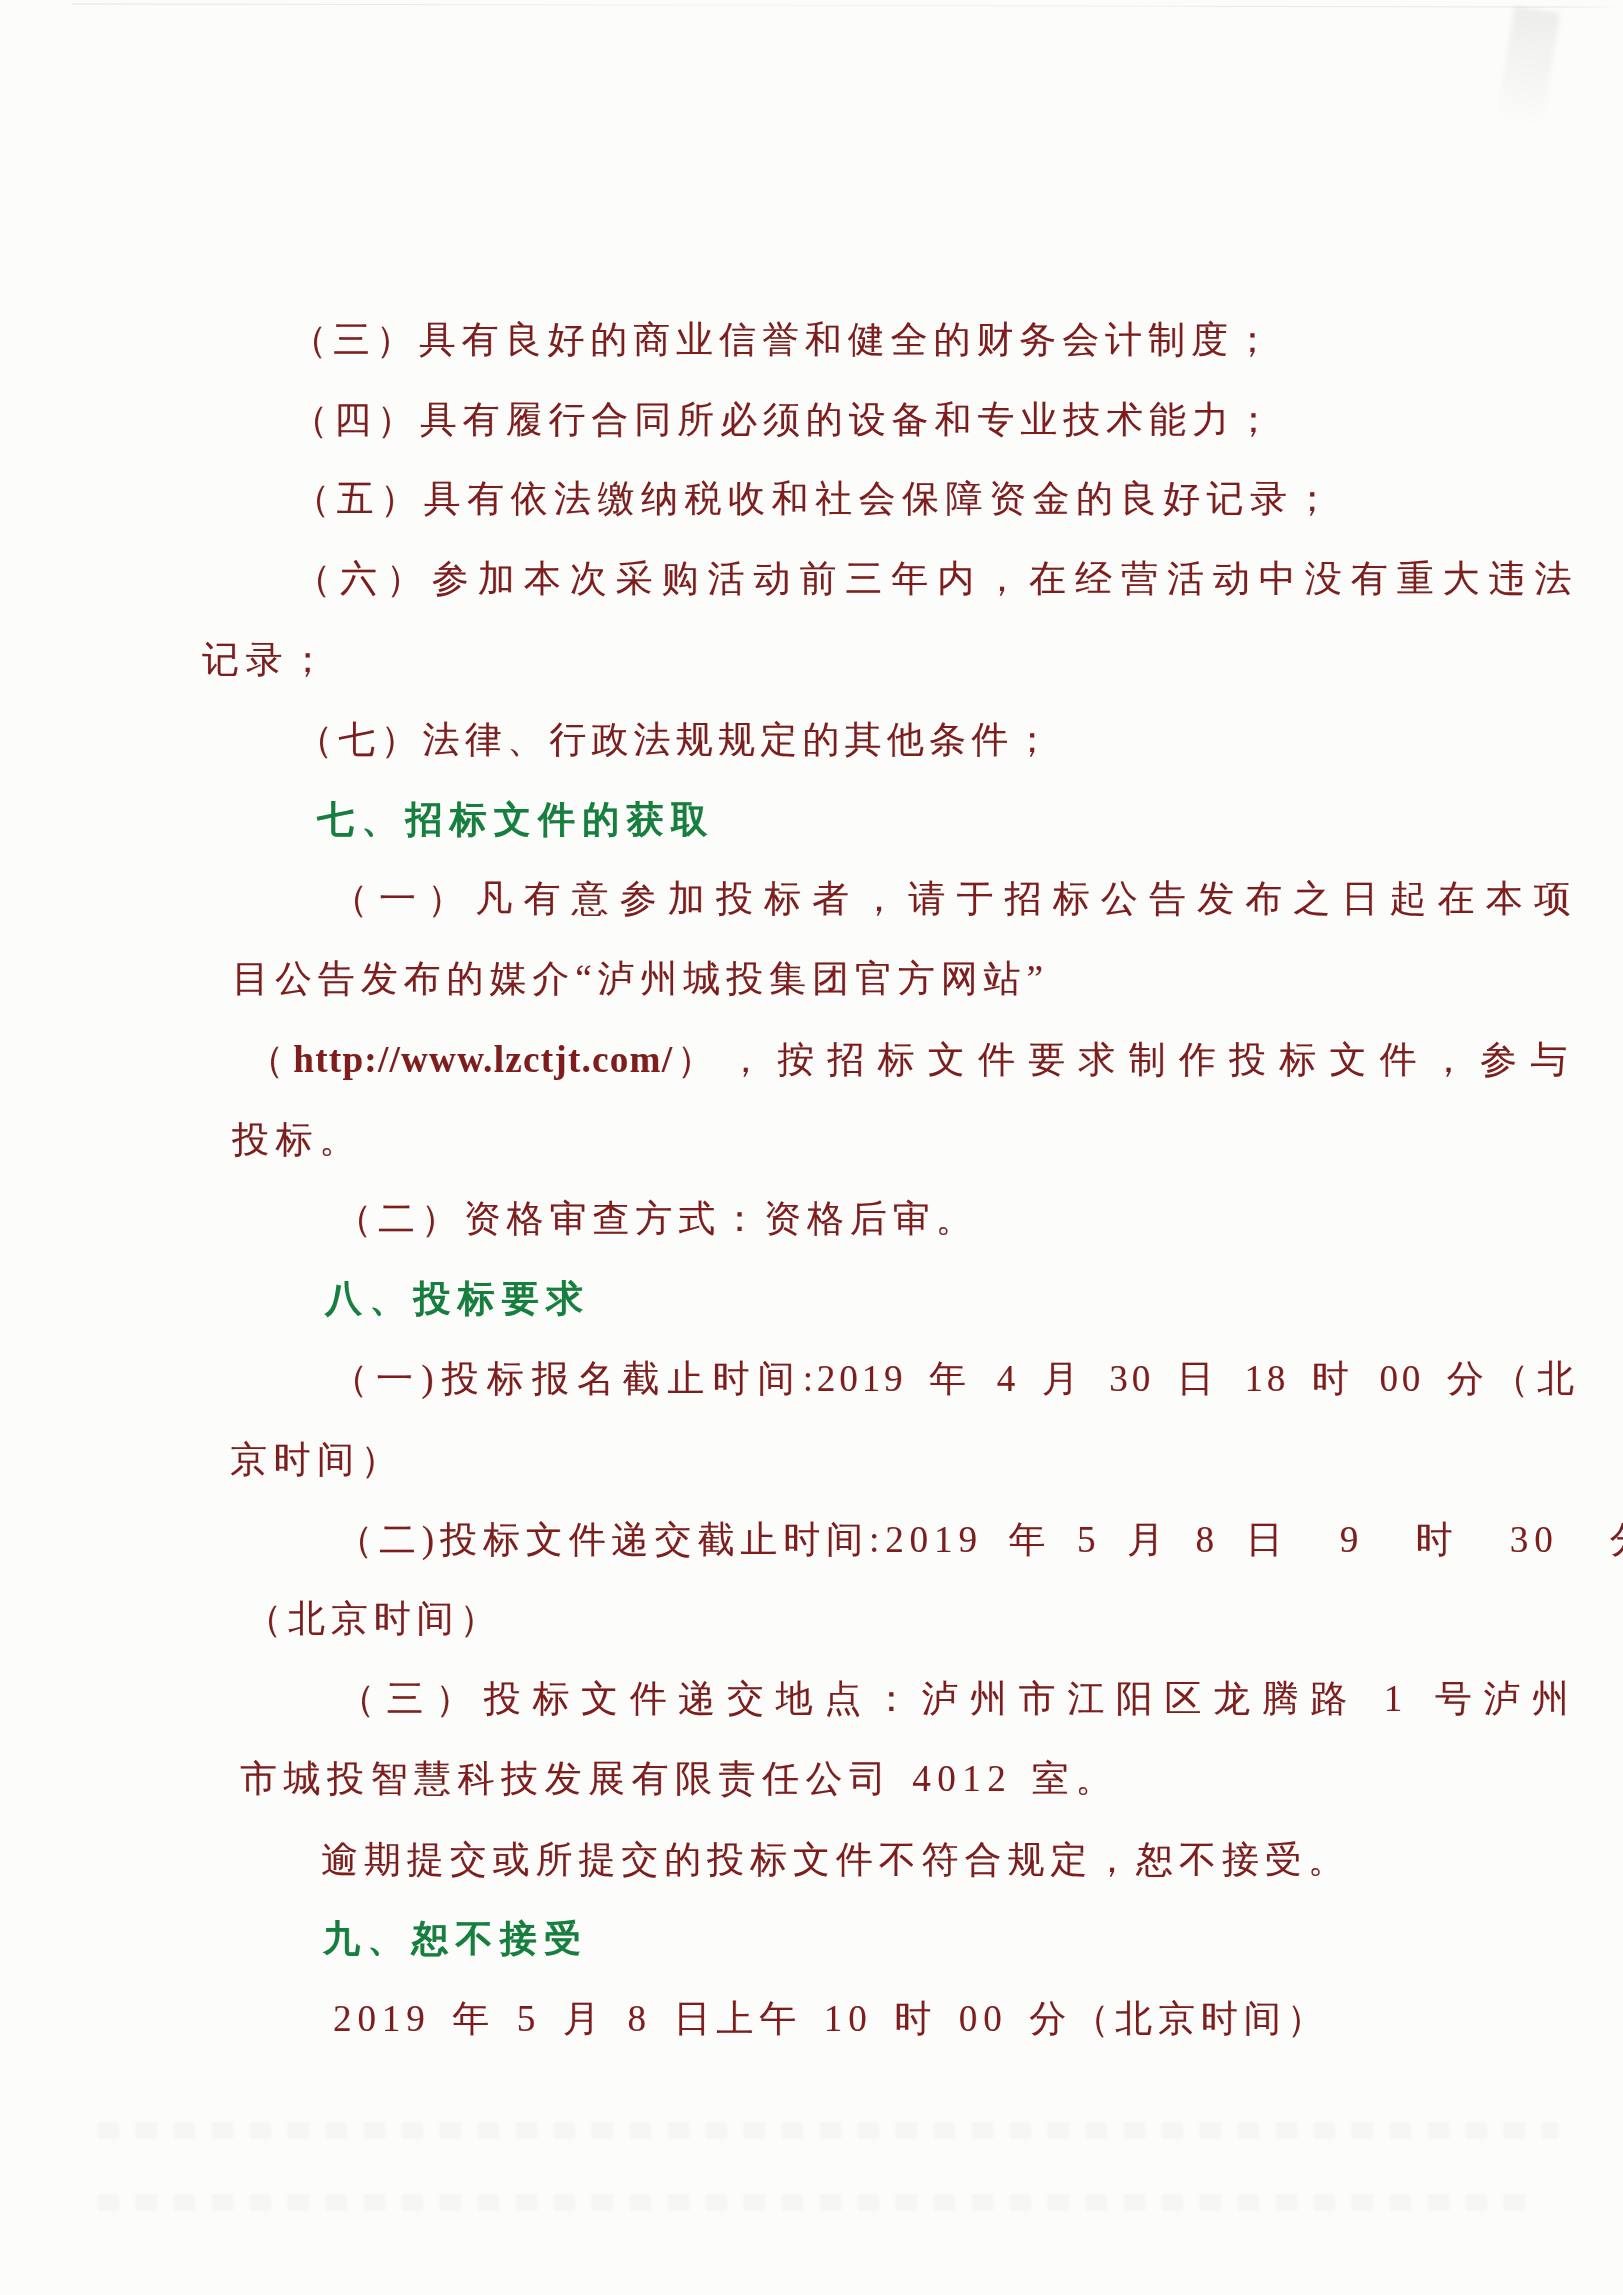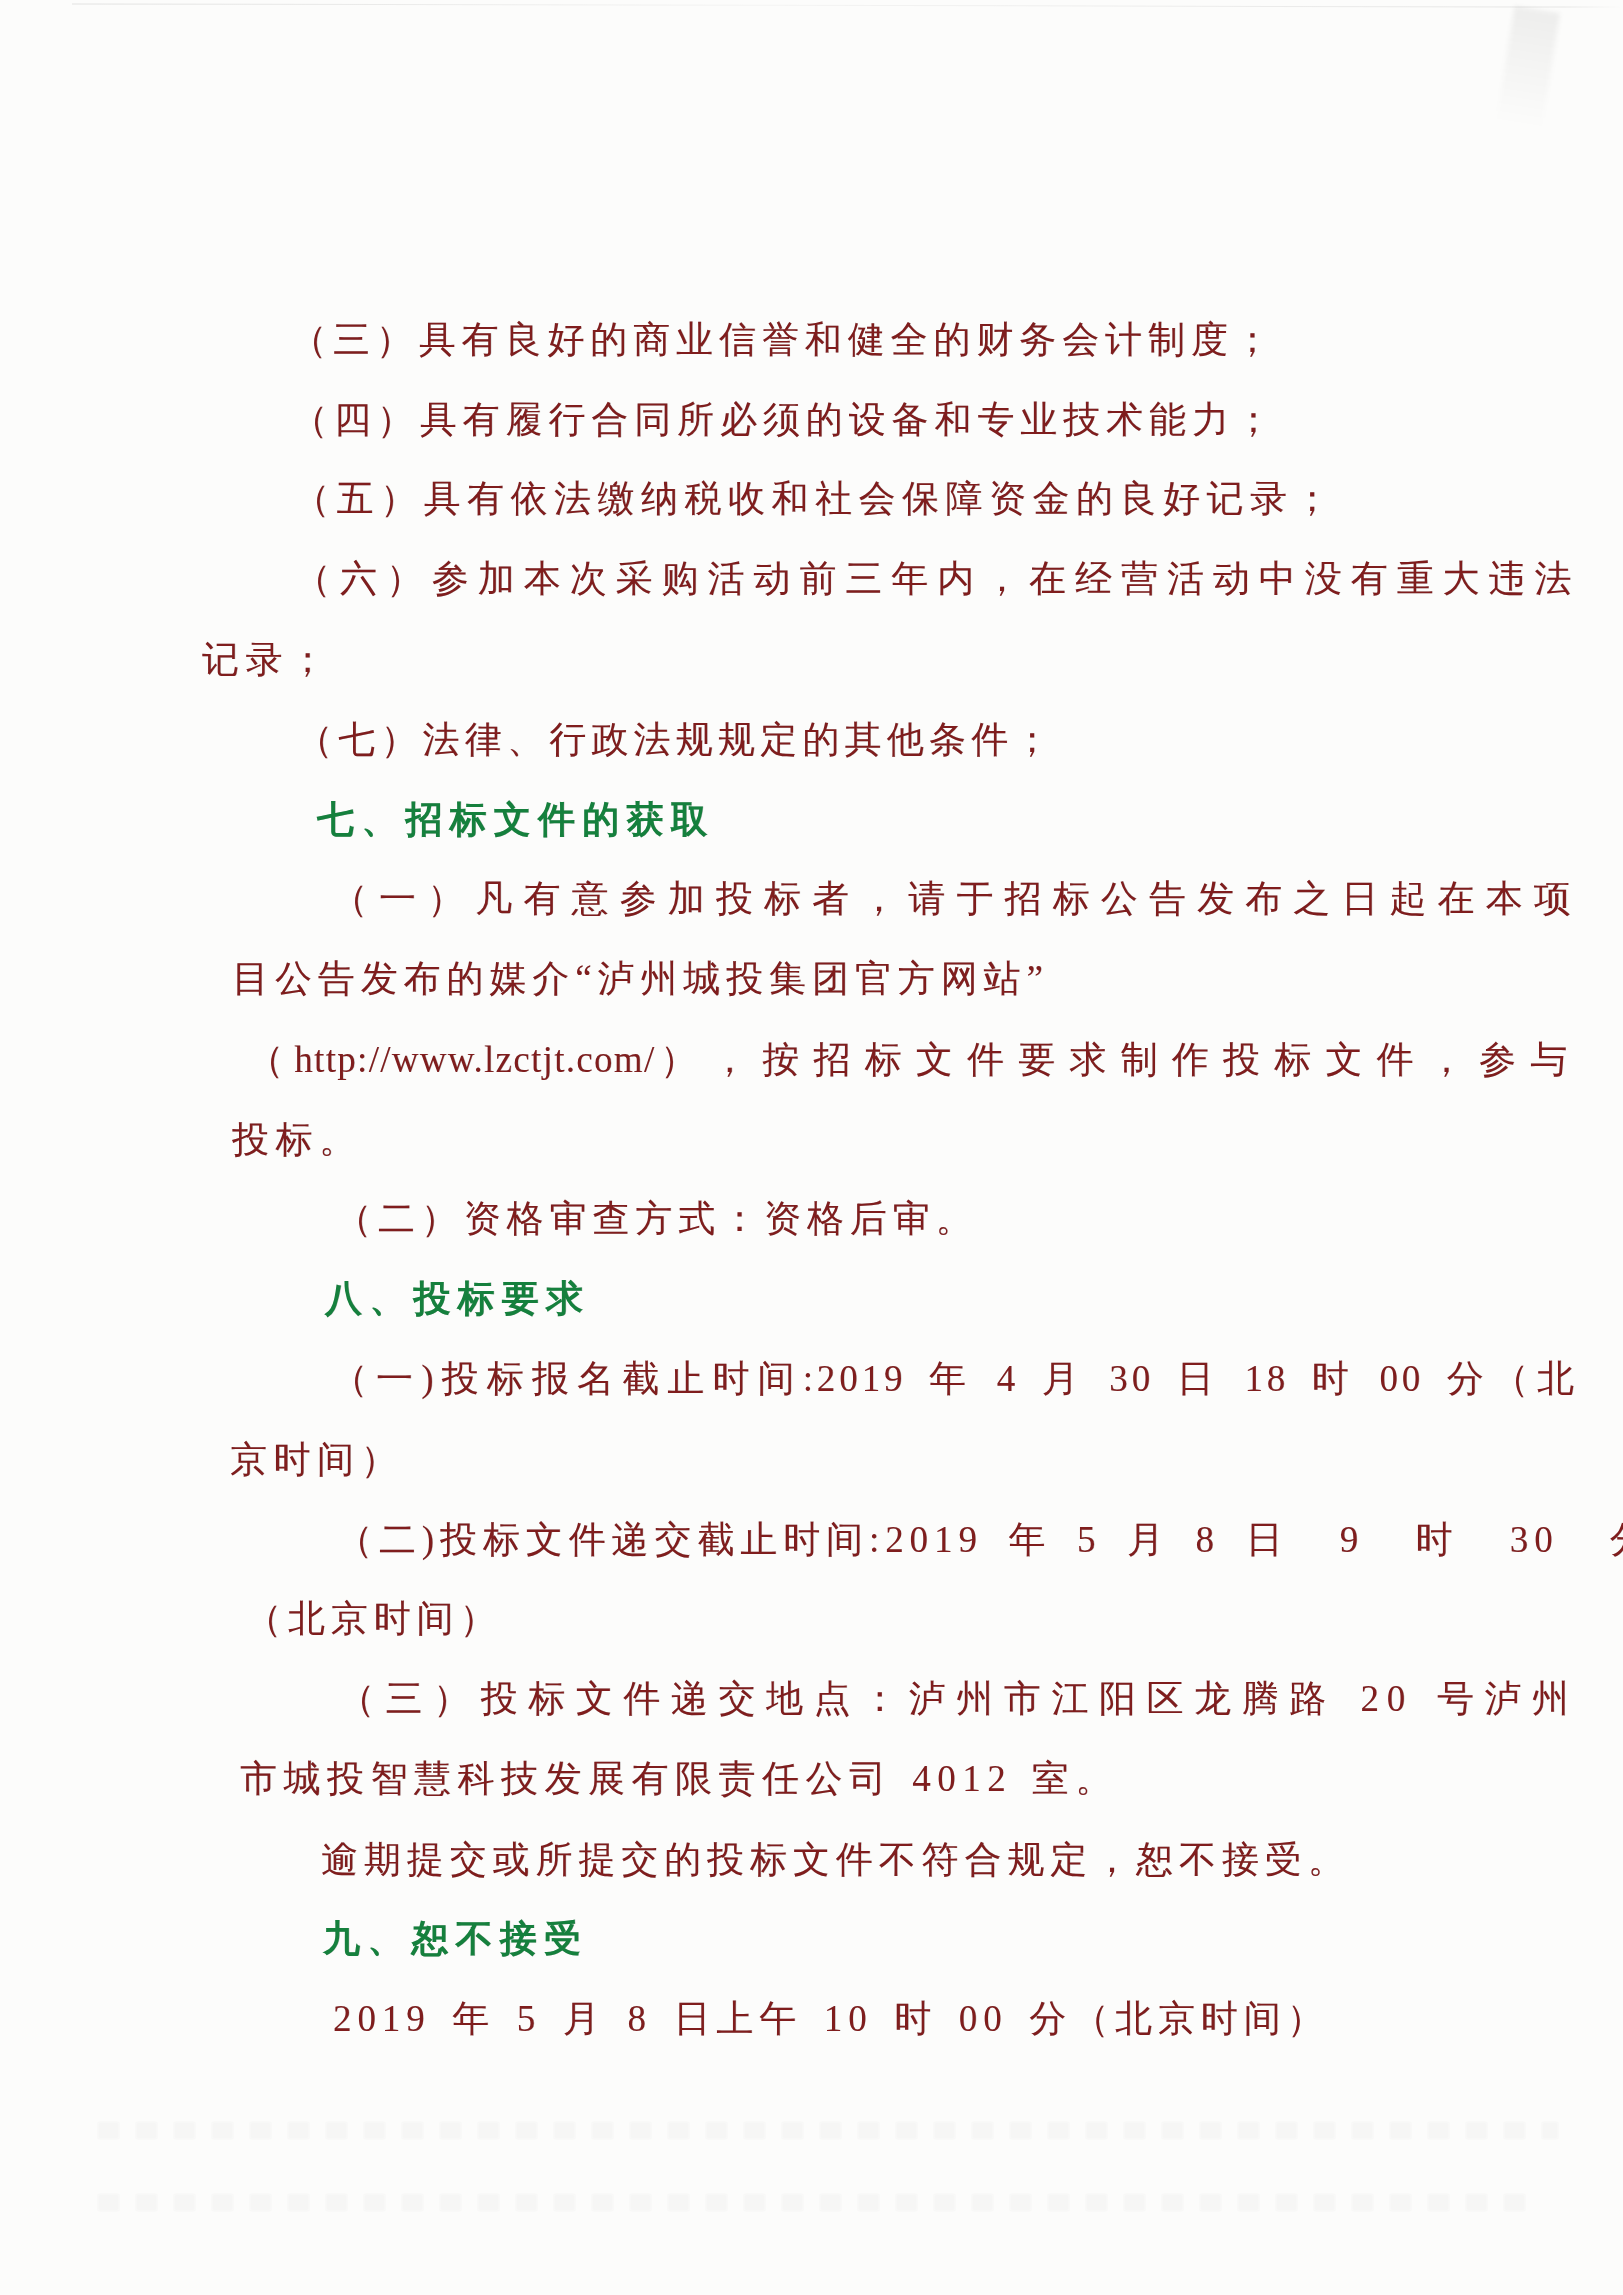--- a/index.html
+++ b/index.html
@@ -24,21 +24,21 @@
     white-space: normal;
     text-align: justify;
     text-align-last: justify;
   }
   .heading {
     font-family: "Liberation Sans", "DejaVu Sans", sans-serif;
     font-weight: 700;
     color: #15803d;
     letter-spacing: 7.2px;
   }
-  .url-seg { letter-spacing: 1.3px; }
+  .url-seg { letter-spacing: 1.3px; font-weight: bold; }
   .cjk-seg  { letter-spacing: 9.8px; }
   
   .artifact { position: absolute; pointer-events: none; }
   .top-edge-line {
     top: 5.2px; left: 72px; width: 1551px; height: 1.3px;
     background: linear-gradient(90deg, rgba(0,0,0,0.10), rgba(0,0,0,0.03) 45%, rgba(0,0,0,0.09) 96%, rgba(0,0,0,0));
     transform: rotate(0.12deg);
   }
   .corner-smudge {
     top: 9.2px; left: 1505px; width: 46px; height: 118px;
@@ -94,21 +94,21 @@
   <div class="line heading" style="top:1278px; left:325px;">八、投标要求</div>
 
   <div class="line just" style="top:1358px; left:331px; width:1247px; letter-spacing:3.9px; word-spacing:5.2px;">（一)投标报名截止时间:2019 年 4 月 30 日 18 时 00 分（北</div>
 
   <div class="line" style="top:1439px; left:230px; letter-spacing:6.5px;">京时间）</div>
 
   <div class="line" style="top:1519px; left:336px; letter-spacing:5.9px; word-spacing:10.5px;">（二)投标文件递交截止时间:2019 年 5 月 8 日  9  时  30  分</div>
 
   <div class="line" style="top:1598px; left:245px;">（北京时间）</div>
 
-  <div class="line just" style="top:1678px; left:338px; width:1239px; letter-spacing:7.9px; word-spacing:3.9px;">（三）投标文件递交地点：泸州市江阳区龙腾路 20 号泸州</div>
+  <div class="line just" style="top:1678px; left:338px; width:1239px; letter-spacing:7.9px; word-spacing:3.9px;">（三）投标文件递交地点：泸州市江阳区龙腾路 1 号泸州</div>
 
   <div class="line" style="top:1758px; left:240px; letter-spacing:6.5px; word-spacing:3.9px;">市城投智慧科技发展有限责任公司 4012 室。</div>
 
   <div class="line" style="top:1839px; left:321px;">逾期提交或所提交的投标文件不符合规定，恕不接受。</div>
 
   <div class="line heading" style="top:1918px; left:323px;">九、恕不接受</div>
 
   <div class="line" style="top:1998px; left:333px; letter-spacing:5.9px; word-spacing:6.5px;">2019 年 5 月 8 日上午 10 时 00 分（北京时间）</div>
 
   <div class="artifact bleed-row bleed-1"></div>

